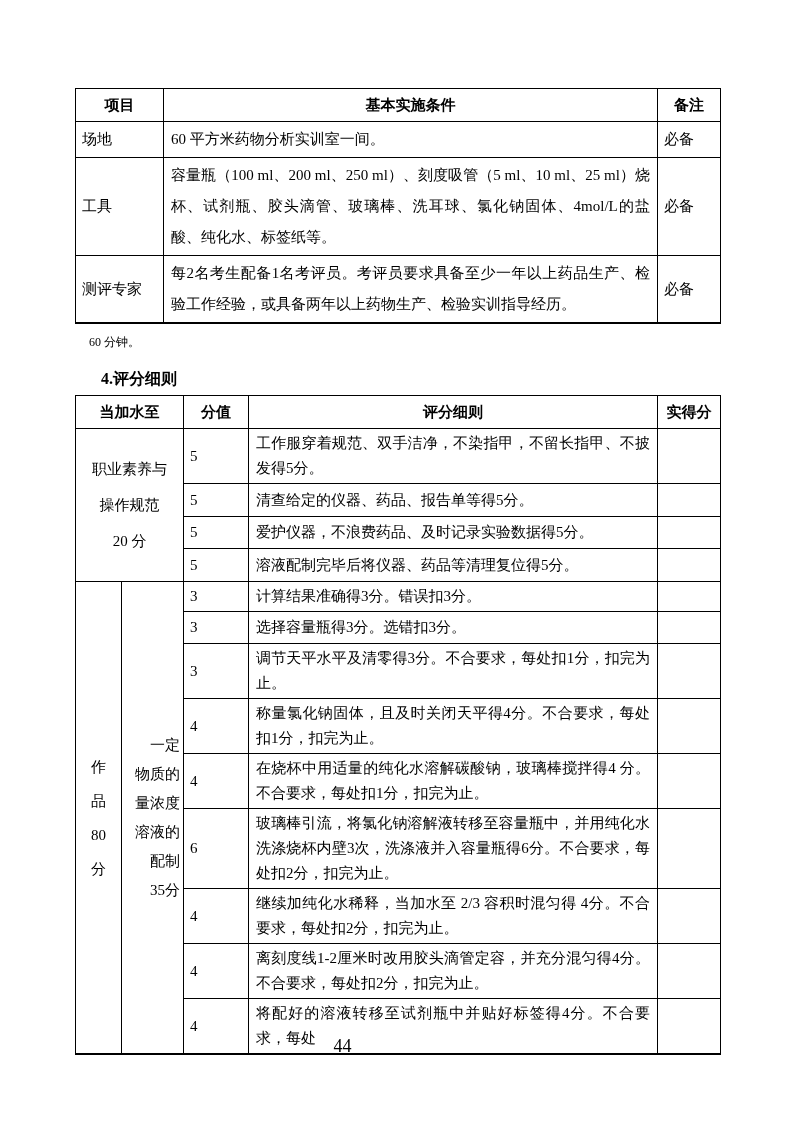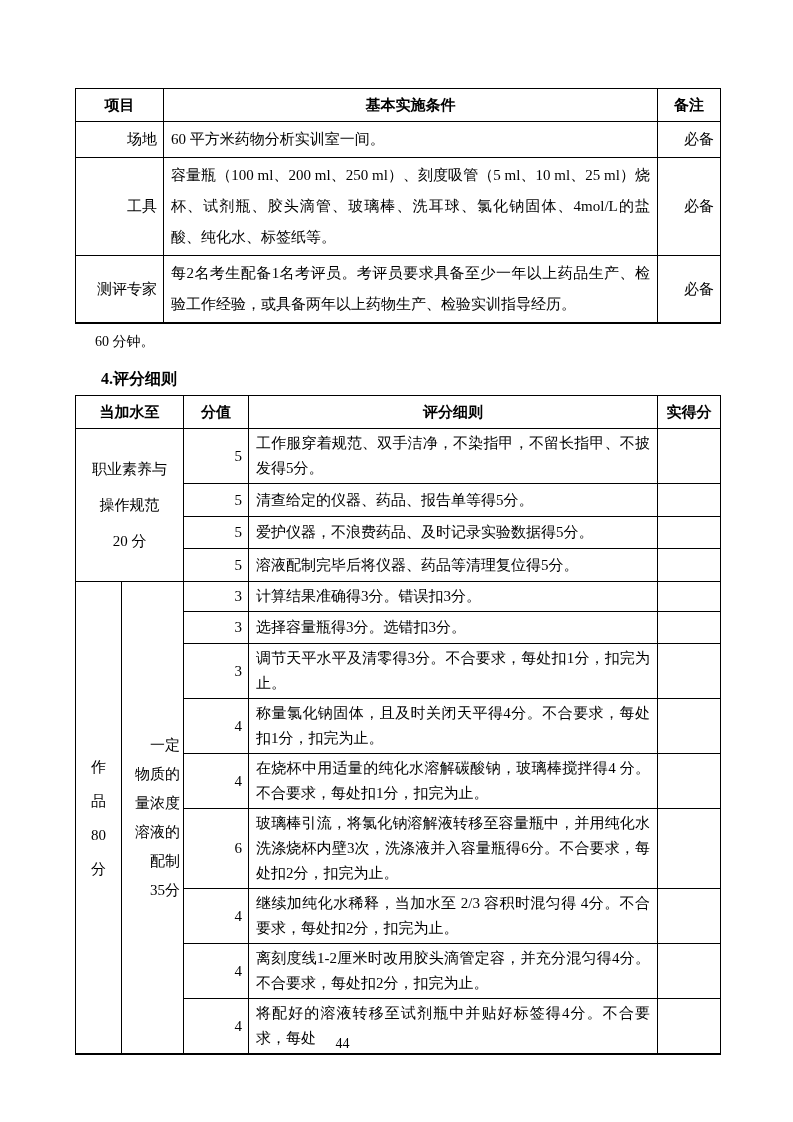--- a/index.html
+++ b/index.html
@@ -15,33 +15,33 @@
     overflow:hidden;
   }
   .content { position:absolute; left:75px; top:88px; width:645px; }
 
   table { border-collapse:collapse; width:645px; table-layout:fixed;
           border:1px solid #000; border-bottom:2px solid #000; }
   td,th { border:1px solid #000; font-size:15px; font-weight:normal;
           vertical-align:middle; padding:2px 6px; overflow:hidden; }
 
   .hcell   { font-weight:bold; text-align:center; height:33px; }
-  .ccell   { text-align:right; }
+  .ccell   { text-align:left; }
   .tcell   { text-align:justify; line-height:25px; padding:2px 7px; }
   .tcell-wide { text-align:justify; line-height:31px; padding:2px 7px; }
   .label1  { white-space:pre-line; text-align:center; line-height:36px; }
   .label-a { white-space:pre-line; text-align:center; line-height:34px; }
   .label-b { white-space:pre-line; text-align:right; line-height:29px; padding:2px 3px; }
 
   .heading  { font-weight:bold; font-size:16px; line-height:28px; margin:8px 0 0 26px; }
-  .bodyline { font-size:14px; line-height:28px; margin:4px 0 0 20px; }
+  .bodyline { font-size:12px; line-height:28px; margin:4px 0 0 14px; }
   .heading2 { font-weight:bold; font-size:16px; line-height:28px; margin:9px 0 2px 26px; }
 
   .pagenum { position:absolute; left:0; top:1036px; width:685px;
-             text-align:center; font-size:14px; }
+             text-align:center; font-size:18px; }
 </style>
 </head>
 <body>
 
 <div class="page">
   <div class="content">
 
     <table>
       <colgroup>
         <col style="width:88px">

